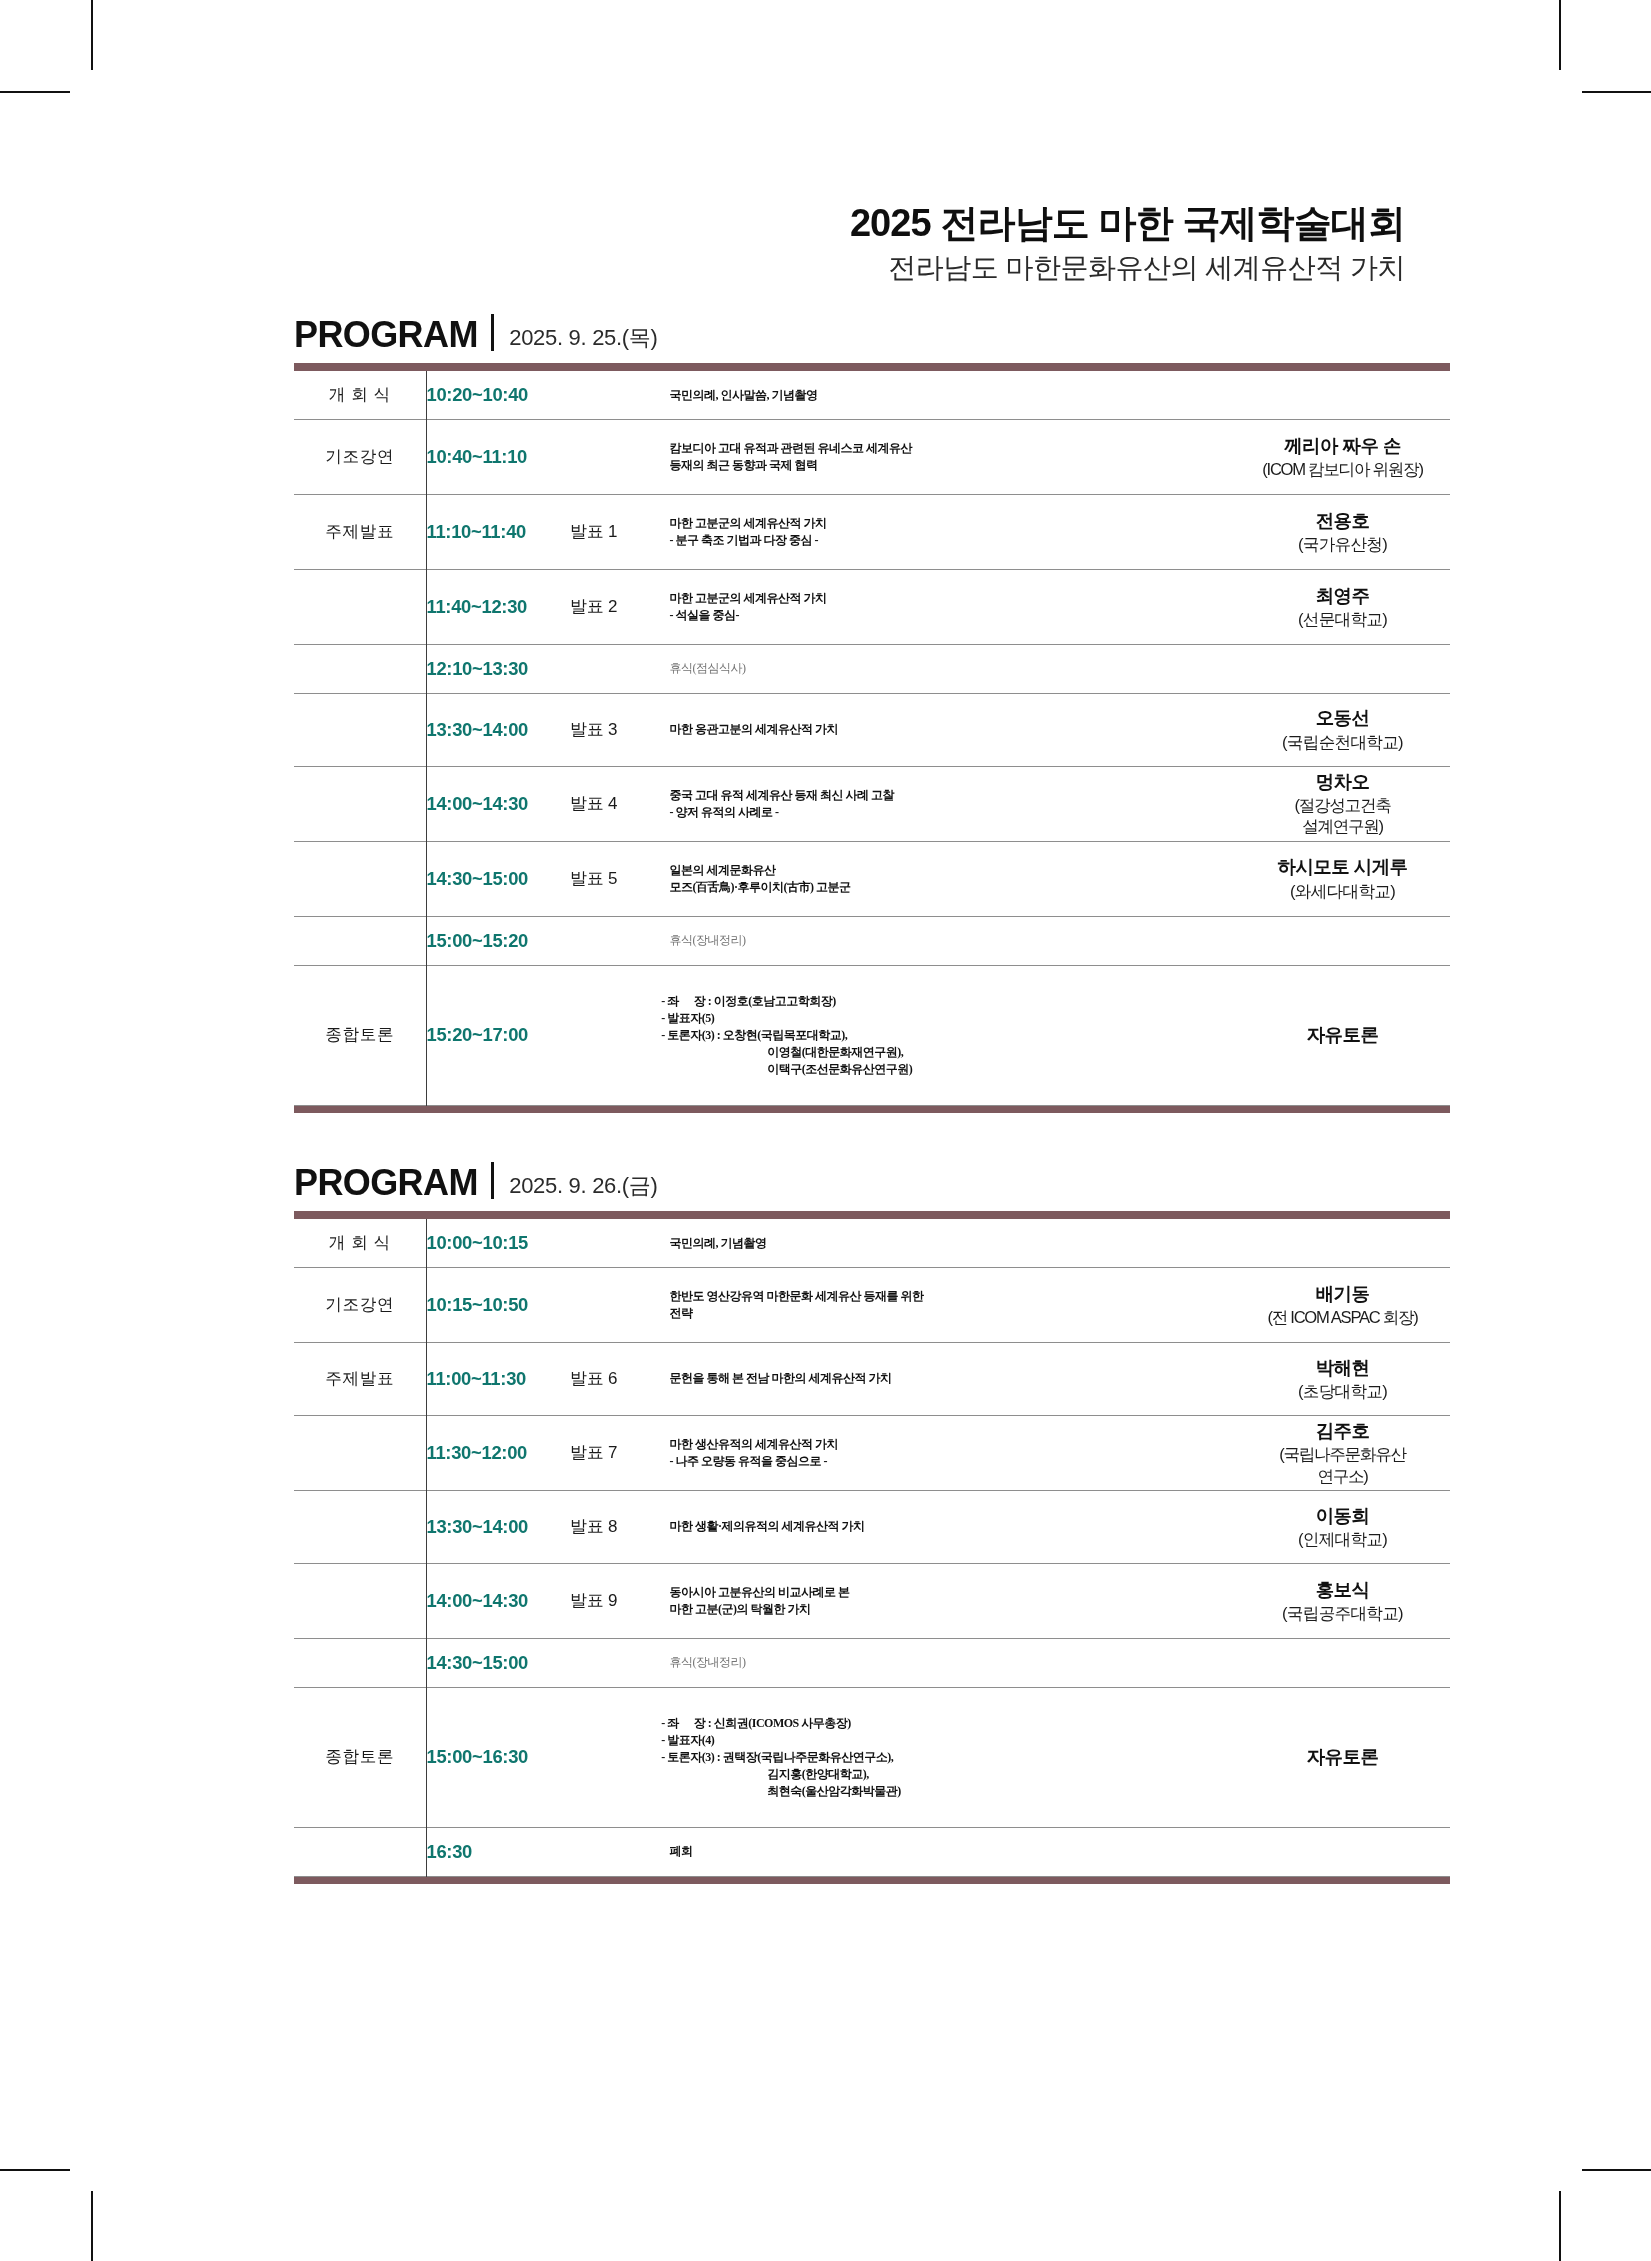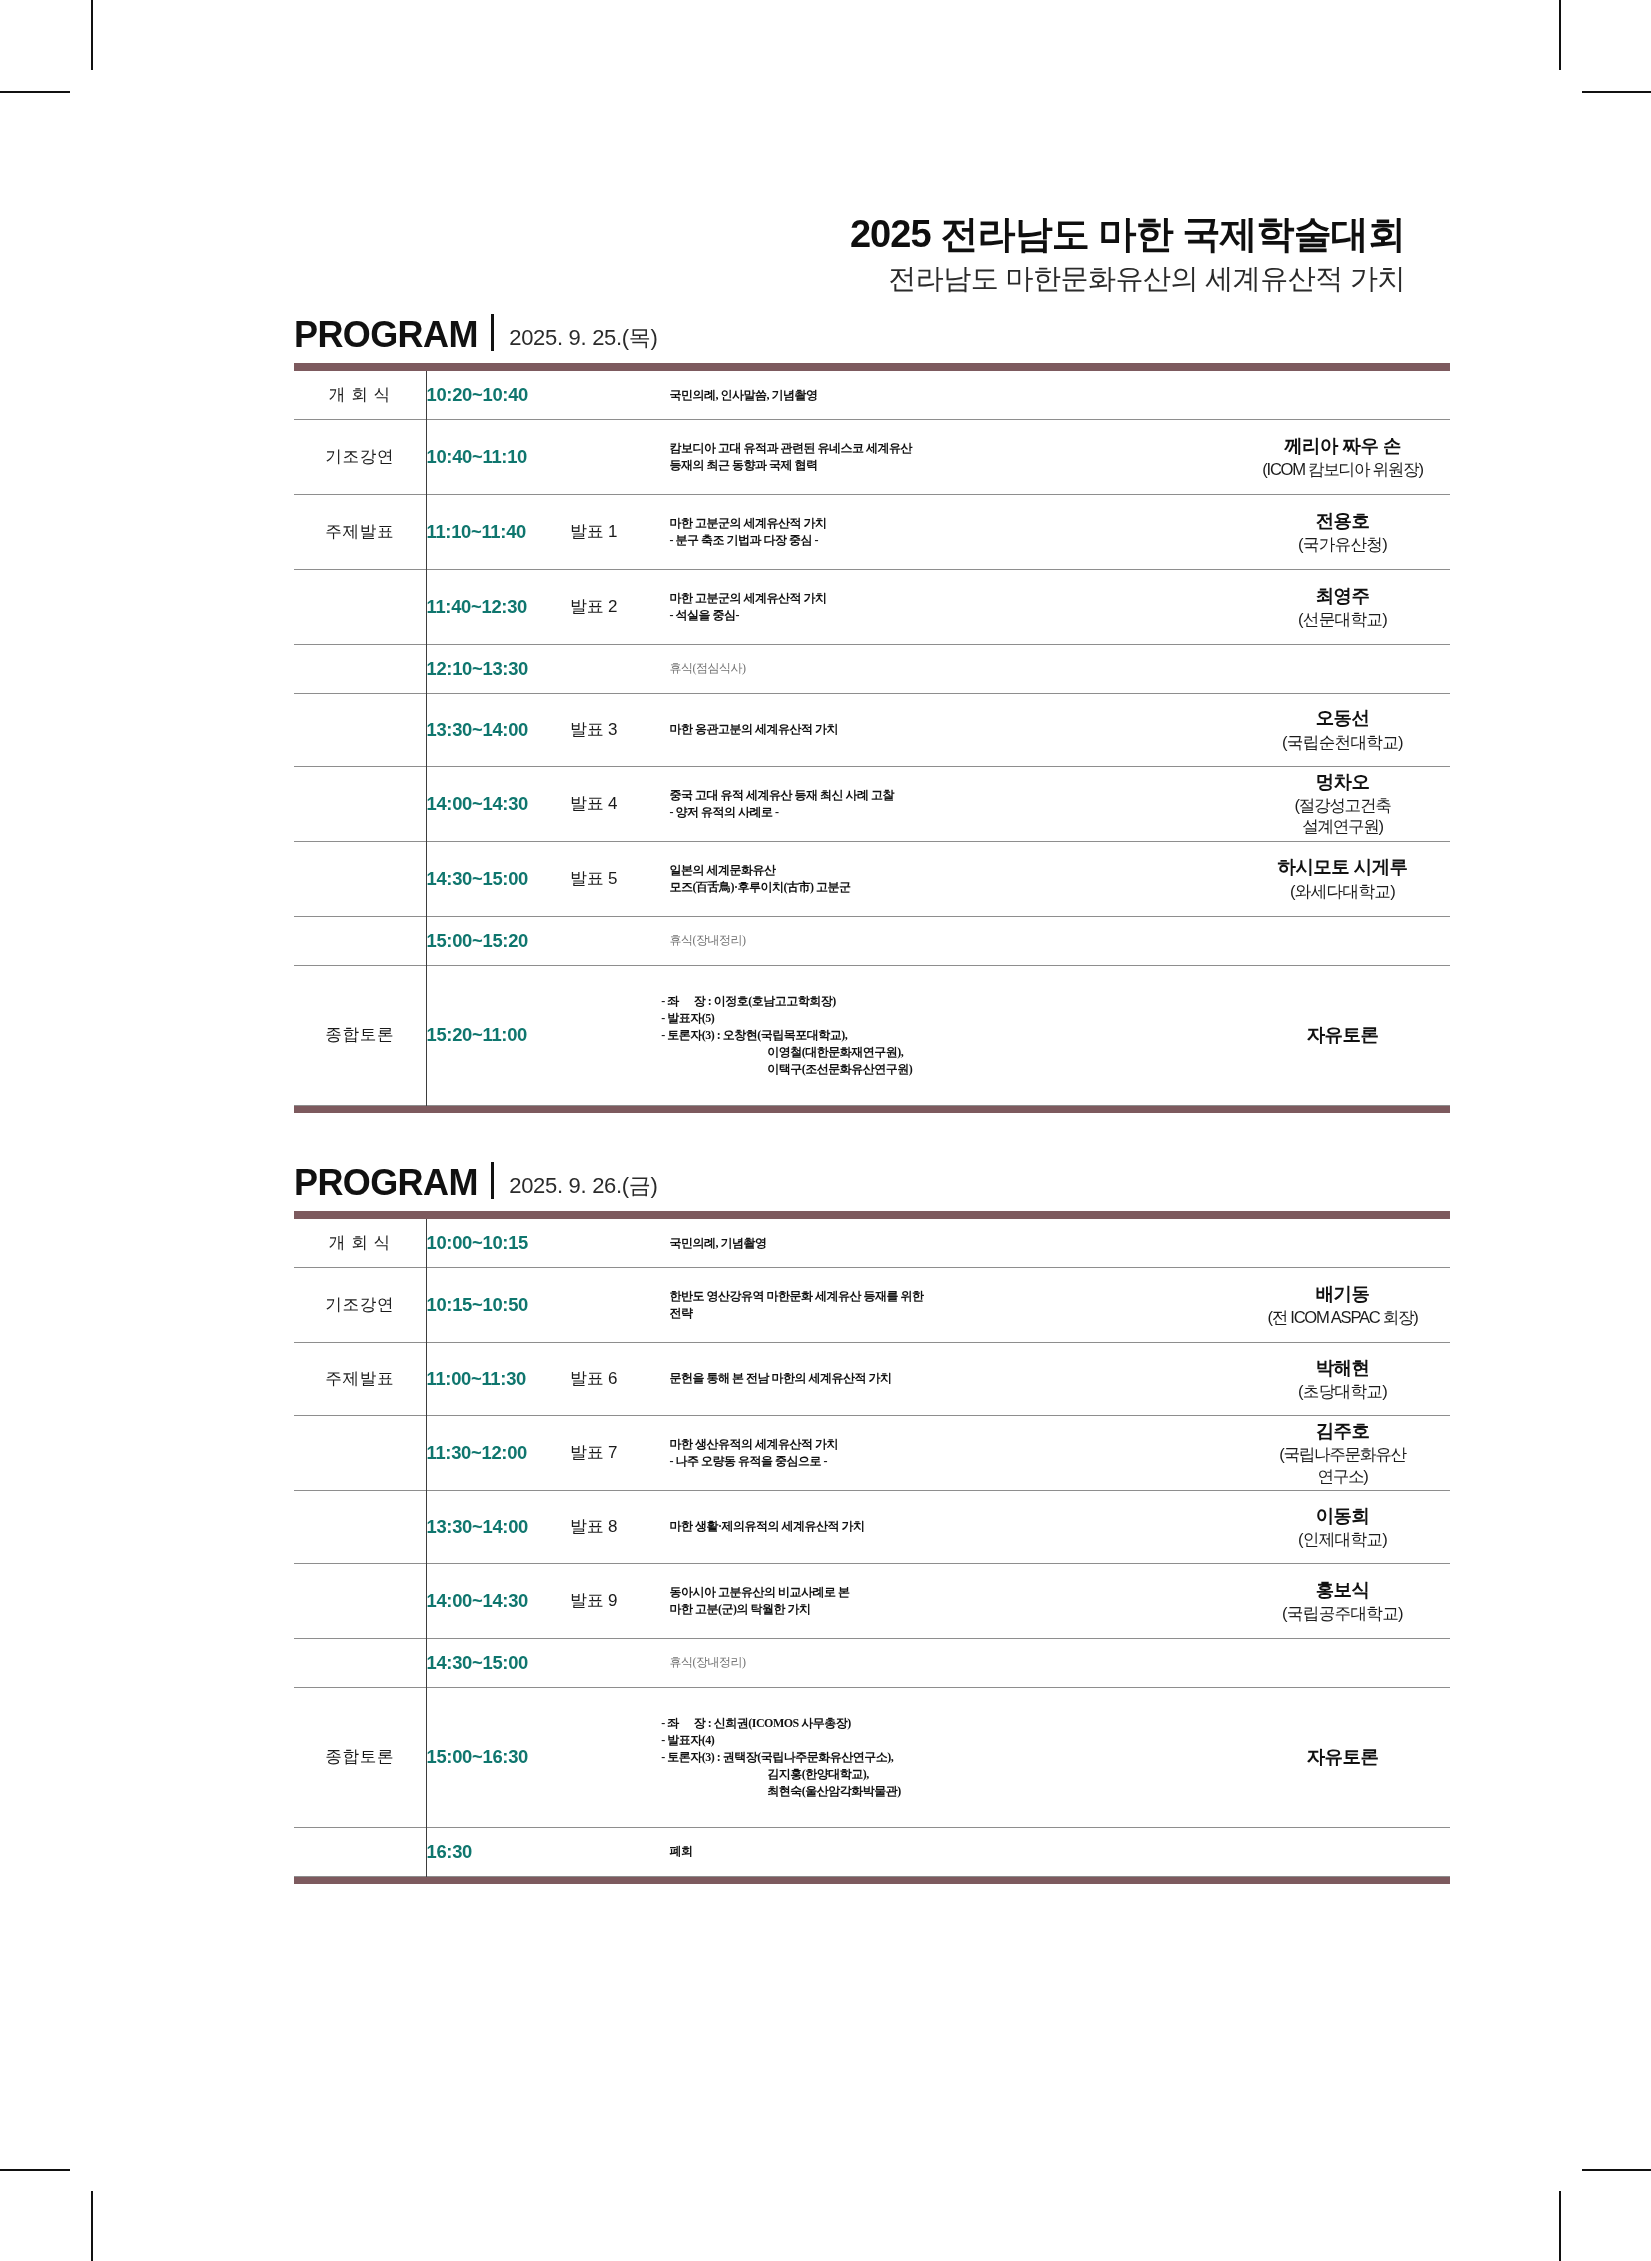--- a/index.html
+++ b/index.html
@@ -21,21 +21,21 @@
   .cm-tl-h { left: 0; top: 91px; }
   .cm-tr-v { left: 1559px; top: 0; }
   .cm-tr-h { left: 1582px; top: 91px; }
   .cm-bl-v { left: 91px; top: 2191px; }
   .cm-bl-h { left: 0; top: 2169px; }
   .cm-br-v { left: 1559px; top: 2191px; }
   .cm-br-h { left: 1582px; top: 2169px; }
 
   
   .doc-header {
-    position: absolute; right: 247px; top: 213px;
+    position: absolute; right: 247px; top: 202px;
     text-align: right; width: 1008px;
   }
   .doc-title {
     font-size: 38px; font-weight: 700; letter-spacing: -0.9px;
     line-height: 1.12; color: #0f0f0f;
   }
   .doc-subtitle {
     font-size: 28px; font-weight: 400; letter-spacing: -0.5px;
     color: #2a2a2a; margin-top: 6px; line-height: 1.2;
   }
@@ -240,21 +240,21 @@
               <td class="cat"></td>
               <td class="time">15:00~15:20</td>
               <td class="no"></td>
               <td class="body light" style="padding: 15.4px 0px 15.4px 16.6px;">
                 <span class="disc-line">휴식(장내정리)</span>
               </td>
               <td class="spk"></td>
             </tr>
             <tr style="height: 140px;">
               <td class="cat">종합토론</td>
-              <td class="time">15:20~11:00</td>
+              <td class="time">15:20~17:00</td>
               <td class="no"></td>
               <td class="body" style="padding: 18px 0px 18px 8.3px;">
                 <span class="disc-line">- 좌      장 : 이정호(호남고고학회장)</span>
                 <span class="disc-line">- 발표자(5)</span>
                 <span class="disc-line">- 토론자(3) : 오창현(국립목포대학교),</span>
                 <span class="disc-line ind">이영철(대한문화재연구원),</span>
                 <span class="disc-line ind">이택구(조선문화유산연구원)</span>
               </td>
               <td class="spk"><span>자유토론</span></td>
             </tr>

